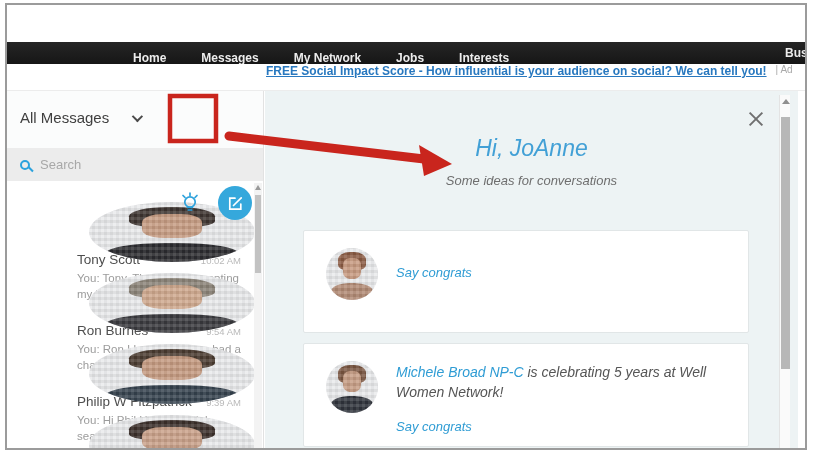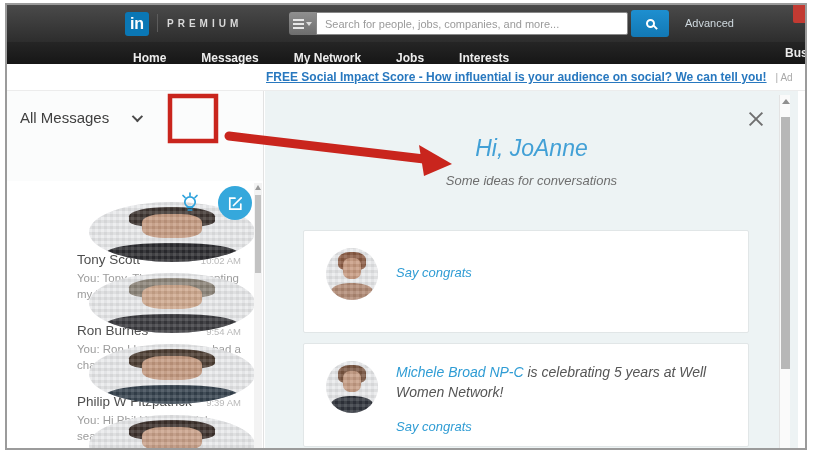--- a/index.html
+++ b/index.html
@@ -40,21 +40,21 @@
 
   
   .navbar { position: absolute; left: 0; top: 37px; width: 100%; height: 22px;
             background: linear-gradient(#252525,#161616); display: flex; align-items: center;
             padding-left: 126px; gap: 35px; }
   .nav-item { color: #ececec; font-size: 12px; font-weight: bold; cursor: pointer; white-space: nowrap; margin-top: 10px; }
   .nav-right { position: absolute; right: -6px; top: 4px; color: #ececec; font-size: 12px; font-weight: bold; }
 
   
   .banner { position: absolute; left: 0; top: 59px; width: 100%; height: 27px; background: #fff;
-            display: flex; align-items: center; padding-left: 259px; border-bottom: 1px solid #ececec; }
+            display: flex; padding-left: 259px; border-bottom: 1px solid #ececec; }
   .banner-link { color: #2878bf; font-size: 12px; font-weight: bold; text-decoration: underline; cursor: pointer; white-space: nowrap; }
   .banner-ad { color: #a9a9a9; font-size: 10px; margin-left: 9px; white-space: nowrap; }
 
   
   .main { position: absolute; left: 0; top: 86px; width: 100%; bottom: 0; background: #fff; }
 
   .leftcol { position: absolute; left: 0; top: 0; width: 257px; height: 100%;
              background: #fbfcfc; border-right: 1px solid #e2e2e2; }
   .lc-header { position: absolute; left: 0; top: 0; width: 100%; height: 57px; background: #fbfcfc; }
   .all-msgs { position: absolute; left: 13px; top: 18px; font-size: 15px; color: #3f3f3f;
@@ -131,38 +131,20 @@
   
   .annot { position: absolute; left: 0; top: 0; width: 819px; height: 454px; pointer-events: none; z-index: 60; }
 
   svg { display: block; }
 </style>
 </head>
 <body>
 
 <div class="frame">
 
-  <div class="topbar">
-    <div class="li-logo">in</div>
-    <div class="premium">PREMIUM</div>
-    <div class="srch-drop">
-      <span class="bars">
-          <i></i>
-          <i></i>
-          <i></i>
-        </span>
-      <span class="caret"></span>
-    </div>
-    <input class="top-search" placeholder="Search for people, jobs, companies, and more..." style="">
-    <button class="srch-btn">
-      <span class="mag"></span>
-    </button>
-    <div class="advanced">Advanced</div>
-    <div class="flag-red"></div>
-  </div>
 
   <div class="navbar">
     <span class="nav-item">Home</span>
     <span class="nav-item">Messages</span>
     <span class="nav-item">My Network</span>
     <span class="nav-item">Jobs</span>
     <span class="nav-item">Interests</span>
     <span class="nav-right">Busi</span>
   </div>
 
@@ -172,20 +154,24 @@
   </div>
 
   <div class="main">
 
     <div class="leftcol">
       <div class="lc-header">
         <div class="all-msgs">
           <span>All Messages</span>
           <span class="chev"></span>
         </div>
+      </div>
+      <div class="lc-search">
+        <span class="mag-blue"></span>
+        <input placeholder="Search" style="">
       </div>
 
       <div class="thread-list">
         <div class="thread">
           <div class="t-avatar avatar av-tony">
             <i class="hair"></i>
               <i class="face"></i>
               <i class="torso"></i>
               <i class="pix"></i>
             </div>

